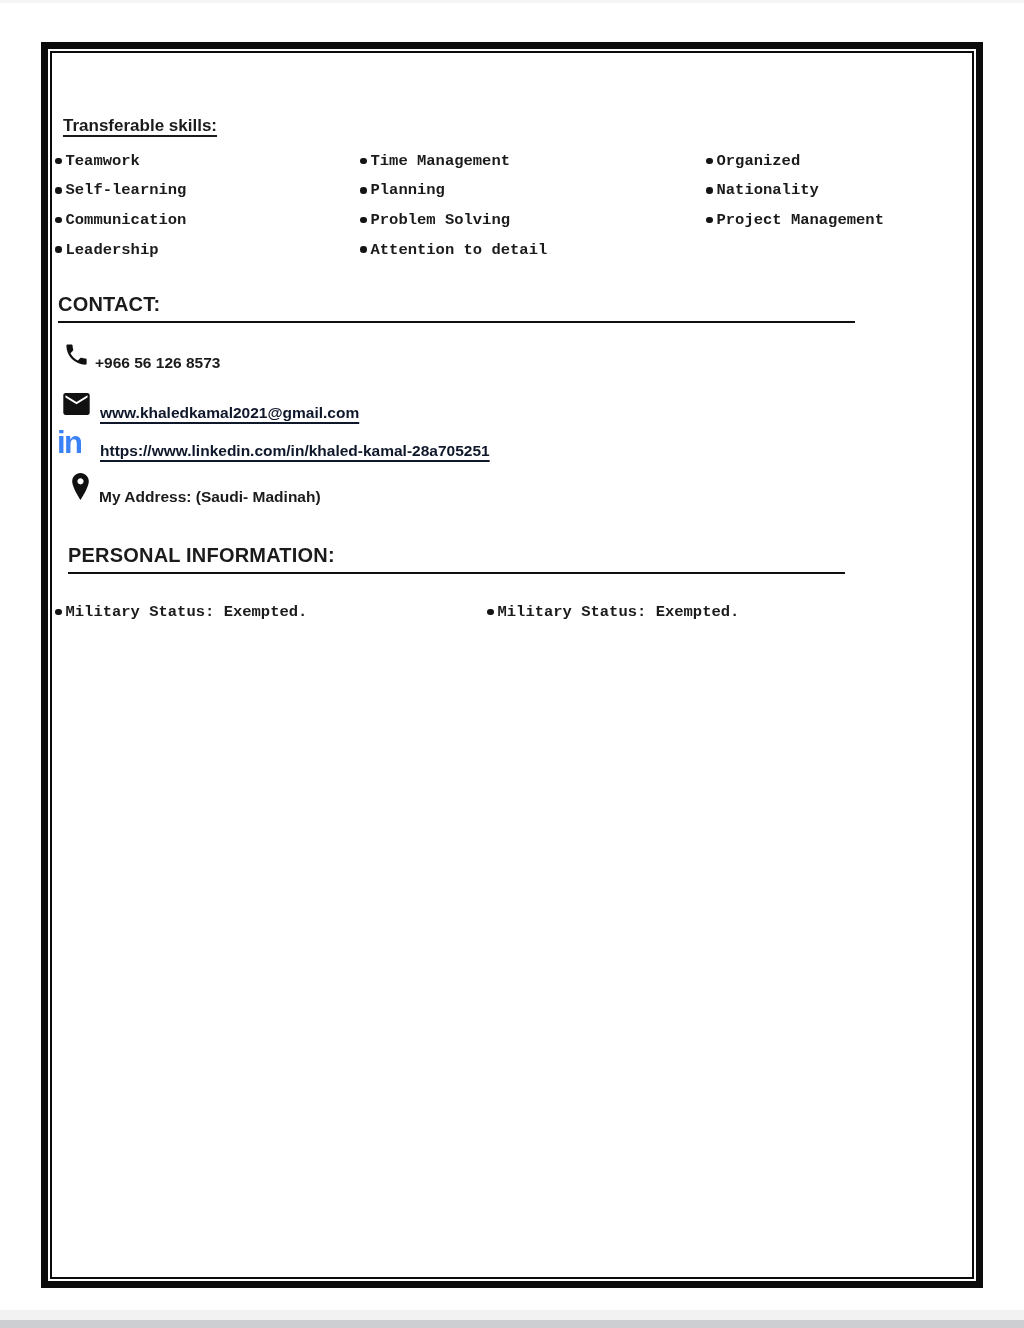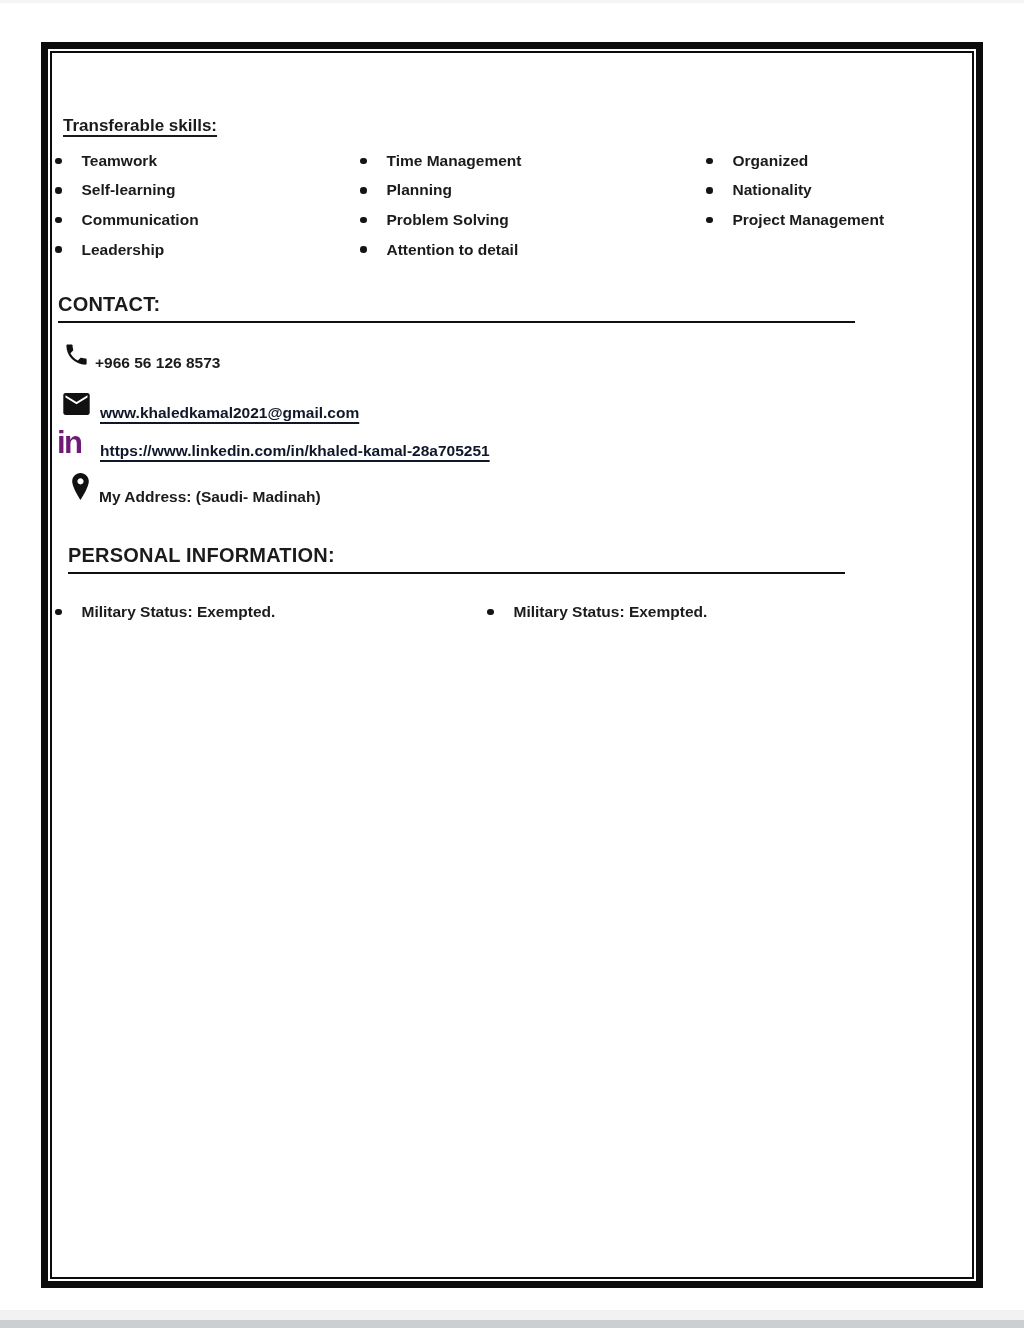--- a/index.html
+++ b/index.html
@@ -18,36 +18,36 @@
     border:2px solid #0b0b0b;
   }
   .abs{position:absolute;}
   .skills-title{
     left:63px;top:116px;font-size:17px;
     text-decoration:underline;text-decoration-thickness:2px;text-underline-offset:4px;
   }
   .skill-col{position:absolute;top:146px;}
   .li{display:flex;align-items:center;height:29.6px;font-size:15.5px;}
   .dot{width:6.5px;height:6.5px;border-radius:50%;background:#141414;flex:0 0 auto;}
-  .li .txt{margin-left:20px;white-space:nowrap;}
+  .li .txt{margin-left:4px;white-space:nowrap;font-family:Liberation Mono, monospace;}
   .rule-title{
     font-size:20px;border-bottom:2.5px solid #101010;padding-bottom:5px;
     letter-spacing:0.2px;
   }
   .contact-title{left:58px;top:293px;width:797px;}
   .personal-title{left:68px;top:544px;width:777px;}
   .ctext{font-size:15.5px;white-space:nowrap;}
   a.link{
     color:#0f172a;text-decoration:underline;
     text-decoration-thickness:1.5px;text-underline-offset:4px;
     font-size:15.5px;white-space:nowrap;
   }
   .icon svg{display:block;}
   .in-glyph{
-    font-size:31px;line-height:26px;color:#701a75;letter-spacing:-1.5px;
+    font-size:31px;line-height:26px;color:#3b82f6;letter-spacing:-1.5px;
     font-weight:700;
   }
   .pcol{position:absolute;top:597px;}
   .pcol .li{height:29.5px;}
   .bottom-light{position:absolute;left:0;top:1310px;width:1024px;height:10px;background:#f2f2f3;}
   .bottom-gray{position:absolute;left:0;top:1320px;width:1024px;height:8px;background:#cdced2;}
 </style>
 </head>
 <body>
 

